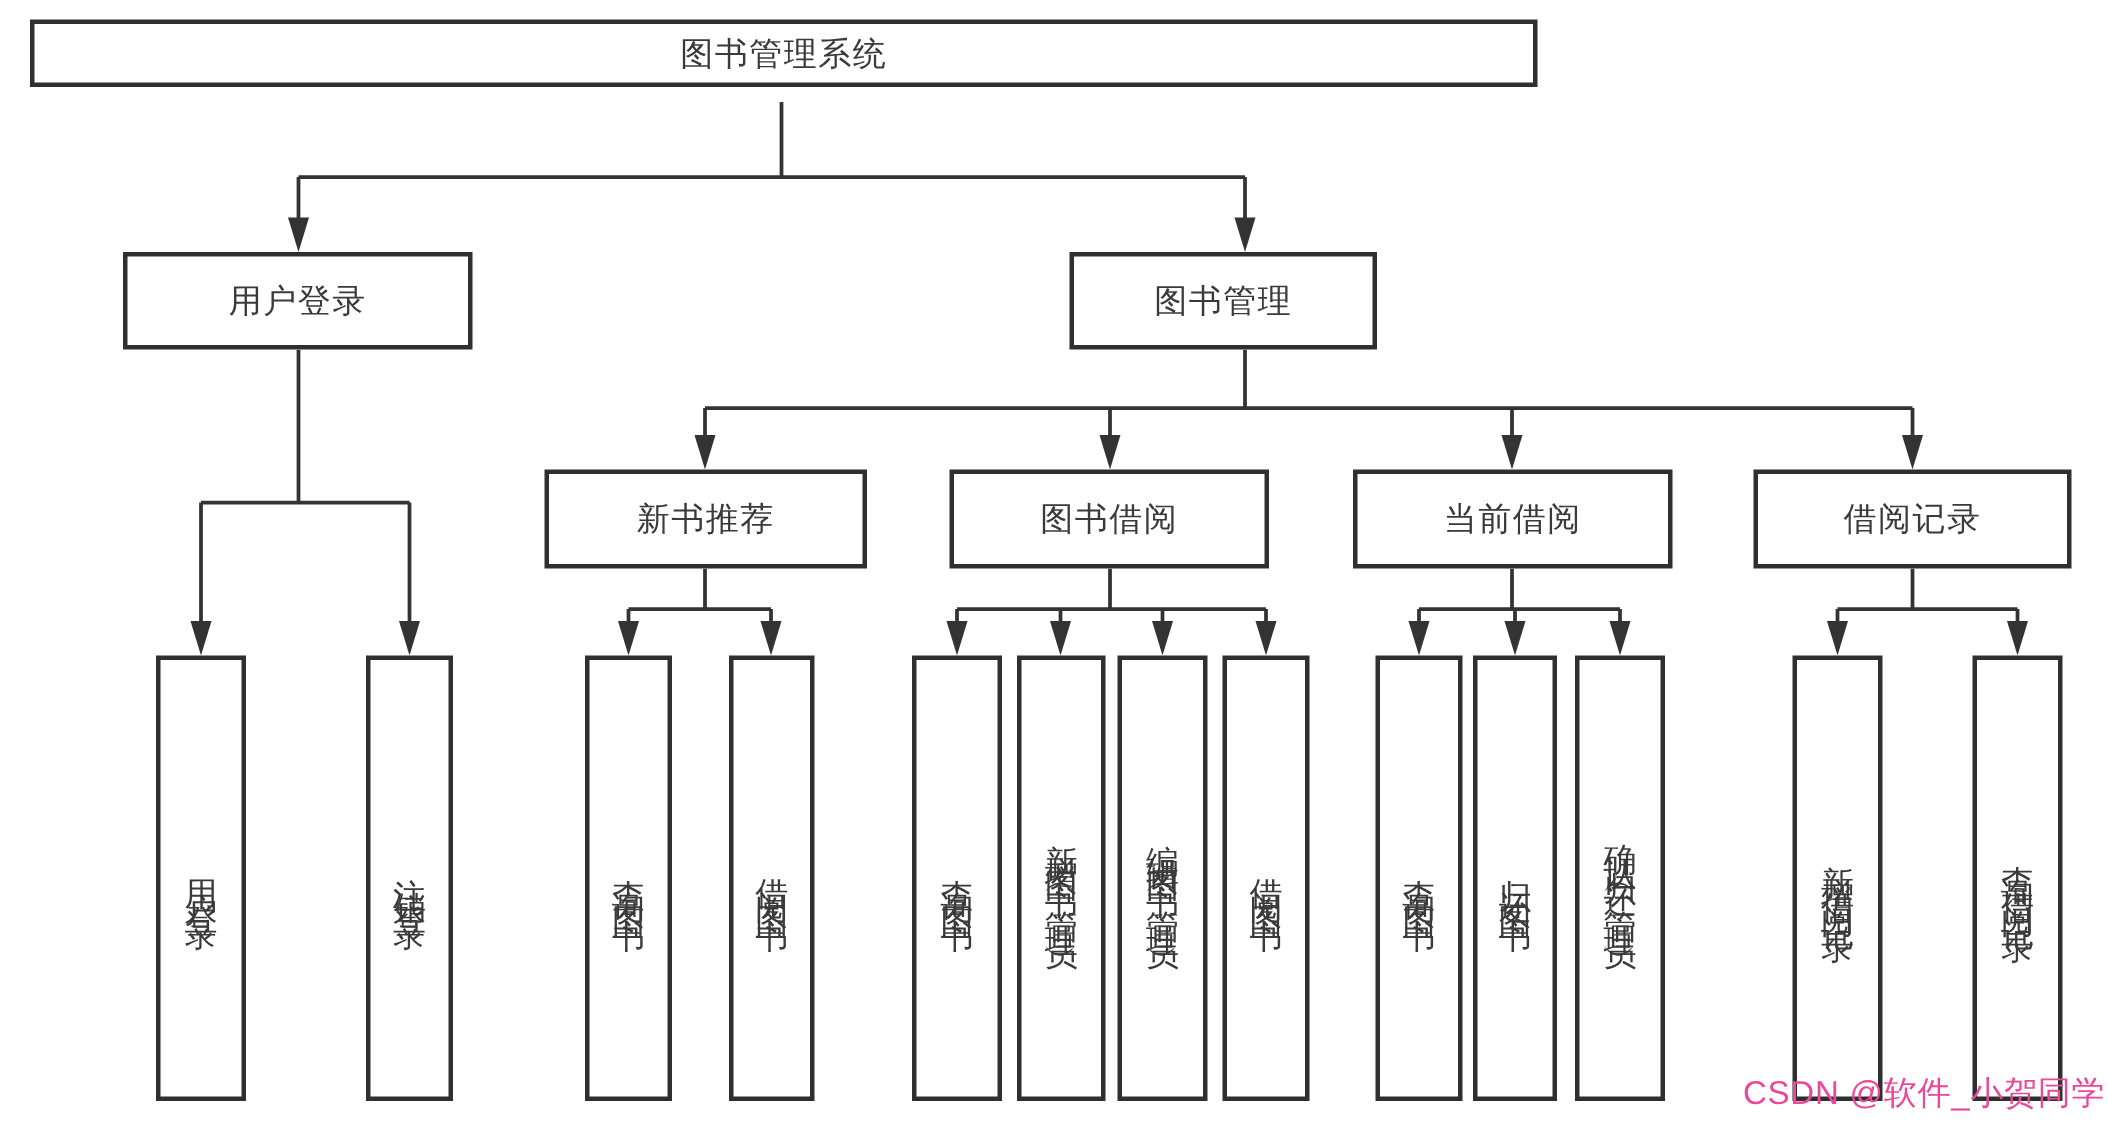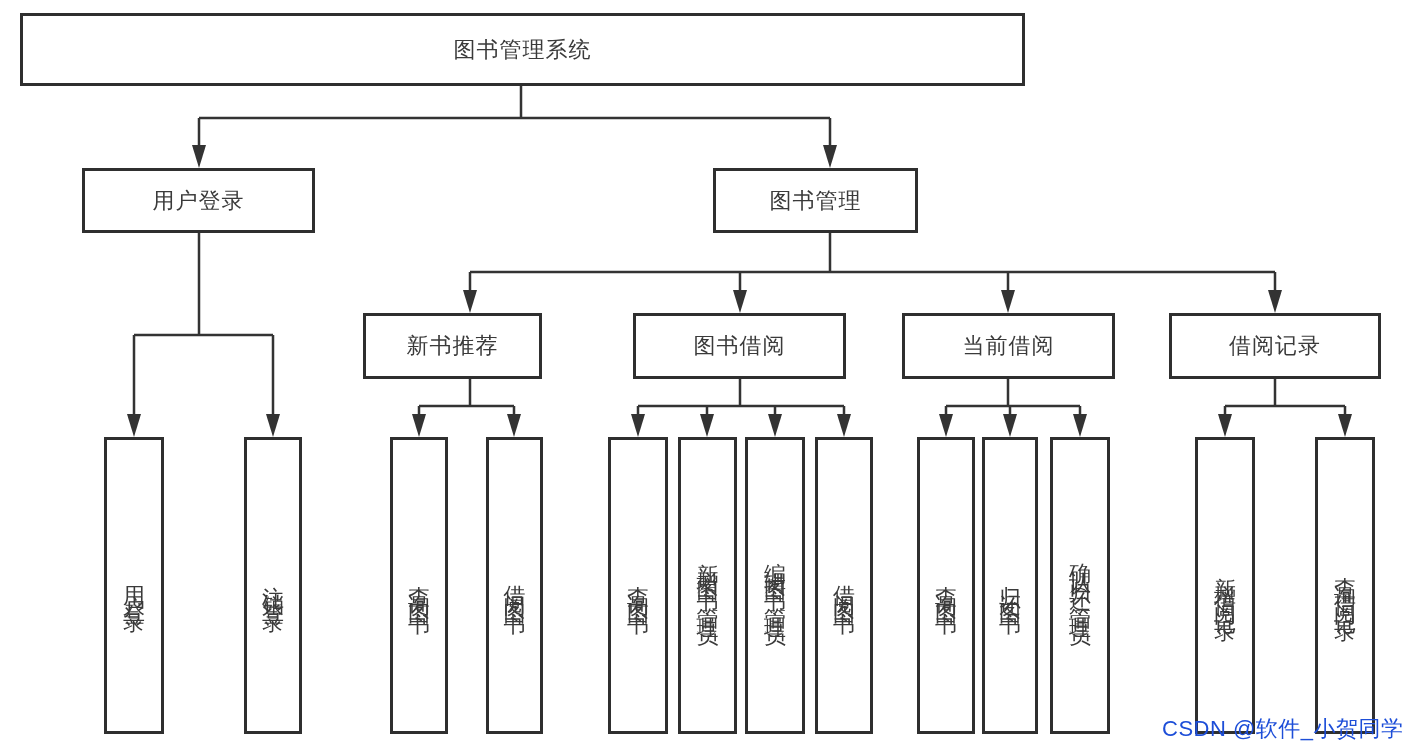--- a/index.html
+++ b/index.html
@@ -50,21 +50,21 @@
     font-size: 22px;
     line-height: 1.0;
     letter-spacing: 9px;
     white-space: nowrap;
   }
   .watermark {
     position: absolute;
     left: 1162px;
     top: 714px;
     font-size: 22px;
-    color: #1d4ed8;
+    color: #ec4899;
     letter-spacing: 0.5px;
     z-index: 5;
     white-space: nowrap;
   }
 </style>
 </head>
 <body>
 
 <div class="canvas">
 
@@ -104,26 +104,26 @@
       <polygon points="768,414 782,414 775,437"></polygon>
       <polygon points="837,414 851,414 844,437"></polygon>
       <polygon points="939,414 953,414 946,437"></polygon>
       <polygon points="1003,414 1017,414 1010,437"></polygon>
       <polygon points="1073,414 1087,414 1080,437"></polygon>
       <polygon points="1218,414 1232,414 1225,437"></polygon>
       <polygon points="1338,414 1352,414 1345,437"></polygon>
     </g>
   </svg>
 
-  <div class="node hnode" style="left:20px; top:13px; width:1005px; height:73px;">图书管理系统</div>
+  <div class="node hnode" style="left:20px; top:13px; width:1005px; height:45px;">图书管理系统</div>
 
   <div class="node hnode lvl2" style="left:82px; top:168px; width:233px; height:65px;">用户登录</div>
   <div class="node hnode lvl2" style="left:713px; top:168px; width:205px; height:65px;">图书管理</div>
 
-  <div class="node hnode lvl3" style="left:363px; top:313px; width:179px; height:66px;">新书推荐</div>
+  <div class="node hnode lvl3" style="left:363px; top:313px; width:215px; height:66px;">新书推荐</div>
   <div class="node hnode lvl3" style="left:633px; top:313px; width:213px; height:66px;">图书借阅</div>
   <div class="node hnode lvl3" style="left:902px; top:313px; width:213px; height:66px;">当前借阅</div>
   <div class="node hnode lvl3" style="left:1169px; top:313px; width:212px; height:66px;">借阅记录</div>
 
   <div class="vnode" style="left:104px; width:60px;">
     <span class="vtext">用户登录</span>
   </div>
   <div class="vnode" style="left:244px; width:58px;">
     <span class="vtext">注销登录</span>
   </div>

